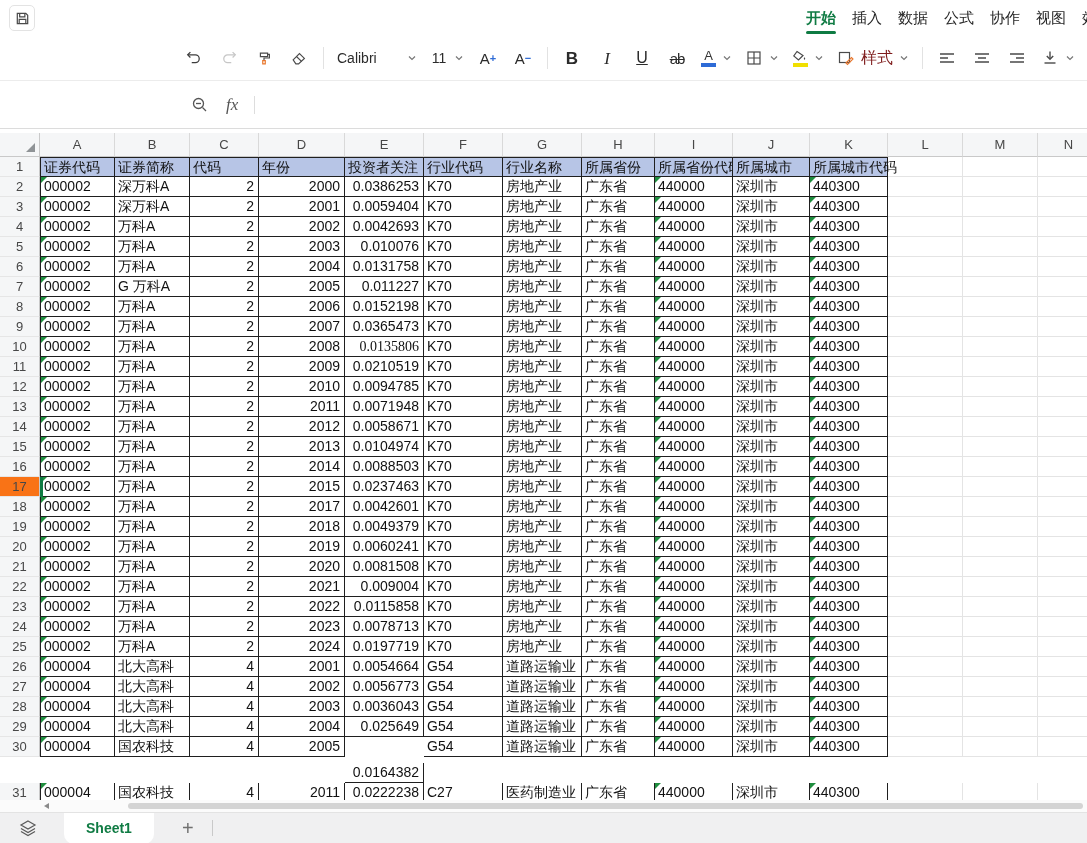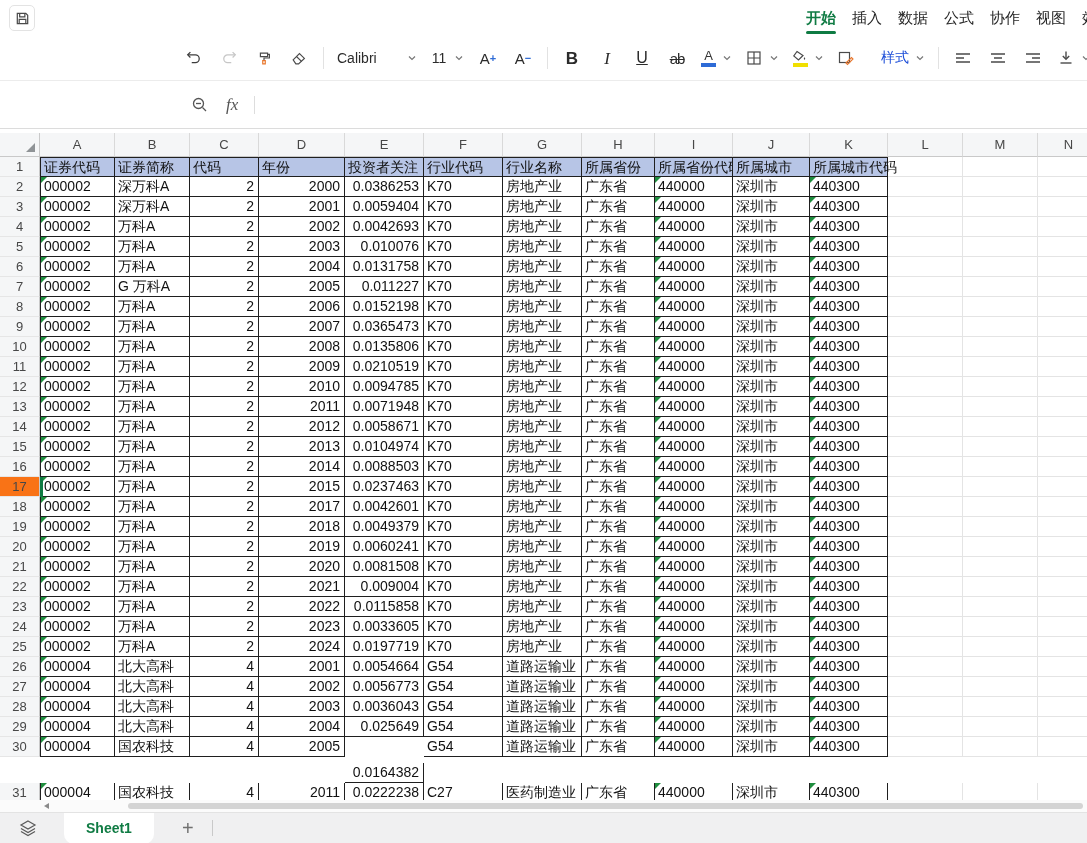--- a/index.html
+++ b/index.html
@@ -29,21 +29,21 @@
   .fontname{width:64px;font-size:14px;color:#2b2b2b;}
   .fontsize{width:18px;font-size:14px;color:#2b2b2b;text-align:center;}
   .glyphbtn{font-size:16px;color:#2b2b2b;line-height:1;}
   .bold{font-weight:bold;font-size:17px;}
   .italic{font-style:italic;font-family:"Liberation Serif",serif;font-size:17px;}
   .under{text-decoration:underline;font-size:16px;}
   .strike{text-decoration:line-through;font-size:15px;letter-spacing:-1px;}
   .colorstack{display:flex;flex-direction:column;align-items:center;line-height:1;}
   .colorstack .letterA{font-size:13px;color:#333;}
   .swatch{width:15px;height:4px;margin-top:1px;}
-  .cnlabel{font-size:14px;color:#1d4ed8;white-space:nowrap;margin-left:20px;}
+  .cnlabel{font-size:16px;color:#7f1d1d;white-space:nowrap;}
   .afont{font-size:15px;color:#2b2b2b;position:relative;}
   .afont sup{color:#2E6BD6;font-size:11px;font-weight:bold;}
 
   
   .formula-row{position:absolute;top:82px;left:0;right:0;height:47px;background:#fff;border-bottom:1px solid #DCDCDC;box-sizing:border-box;}
   .namebox{position:absolute;left:8px;top:8px;width:158px;height:30px;border:1px solid #D6D6D6;border-radius:7px;
            display:flex;align-items:center;justify-content:center;font-size:14px;color:#2b2b2b;background:#fff;}
   .fx-icons{position:absolute;left:190px;top:8px;height:30px;display:flex;align-items:center;gap:16px;}
   .fx{font-family:"Liberation Serif",serif;font-style:italic;font-size:17px;color:#555;}
   .fdiv{width:1px;height:18px;background:#DDD;}
@@ -434,21 +434,21 @@
           <div class="cell empty" style="width: 75px;"></div>
           <div class="cell empty" style="width: 75px;"></div>
           <div class="cell empty" style="width: 62px;"></div>
         </div>
         <div class="row">
           <div class="rownum">10</div>
           <div class="cell dcell first" style="width: 75px;">000002<span class="tri"></span></div>
           <div class="cell dcell" style="width: 75px;">万科A</div>
           <div class="cell dcell right" style="width: 69px;">2</div>
           <div class="cell dcell right" style="width: 86px;">2008</div>
-          <div class="cell dcell right" style="width: 79px;">0.0135806</div>
+          <div class="cell dcell right" style="width: 79px; font-family: Liberation Serif, serif;">0.0135806</div>
           <div class="cell dcell" style="width: 79px;">K70</div>
           <div class="cell dcell" style="width: 79px;">房地产业</div>
           <div class="cell dcell" style="width: 73px;">广东省</div>
           <div class="cell dcell" style="width: 78px;">440000<span class="tri"></span></div>
           <div class="cell dcell" style="width: 77px;">深圳市</div>
           <div class="cell dcell" style="width: 78px;">440300<span class="tri"></span></div>
           <div class="cell empty" style="width: 75px;"></div>
           <div class="cell empty" style="width: 75px;"></div>
           <div class="cell empty" style="width: 62px;"></div>
         </div>
@@ -672,21 +672,21 @@
           <div class="cell empty" style="width: 75px;"></div>
           <div class="cell empty" style="width: 75px;"></div>
           <div class="cell empty" style="width: 62px;"></div>
         </div>
         <div class="row">
           <div class="rownum">24</div>
           <div class="cell dcell first" style="width: 75px;">000002<span class="tri"></span></div>
           <div class="cell dcell" style="width: 75px;">万科A</div>
           <div class="cell dcell right" style="width: 69px;">2</div>
           <div class="cell dcell right" style="width: 86px;">2023</div>
-          <div class="cell dcell right" style="width: 79px;">0.0033605</div>
+          <div class="cell dcell right" style="width: 79px;">0.0078713</div>
           <div class="cell dcell" style="width: 79px;">K70</div>
           <div class="cell dcell" style="width: 79px;">房地产业</div>
           <div class="cell dcell" style="width: 73px;">广东省</div>
           <div class="cell dcell" style="width: 78px;">440000<span class="tri"></span></div>
           <div class="cell dcell" style="width: 77px;">深圳市</div>
           <div class="cell dcell" style="width: 78px;">440300<span class="tri"></span></div>
           <div class="cell empty" style="width: 75px;"></div>
           <div class="cell empty" style="width: 75px;"></div>
           <div class="cell empty" style="width: 62px;"></div>
         </div>

